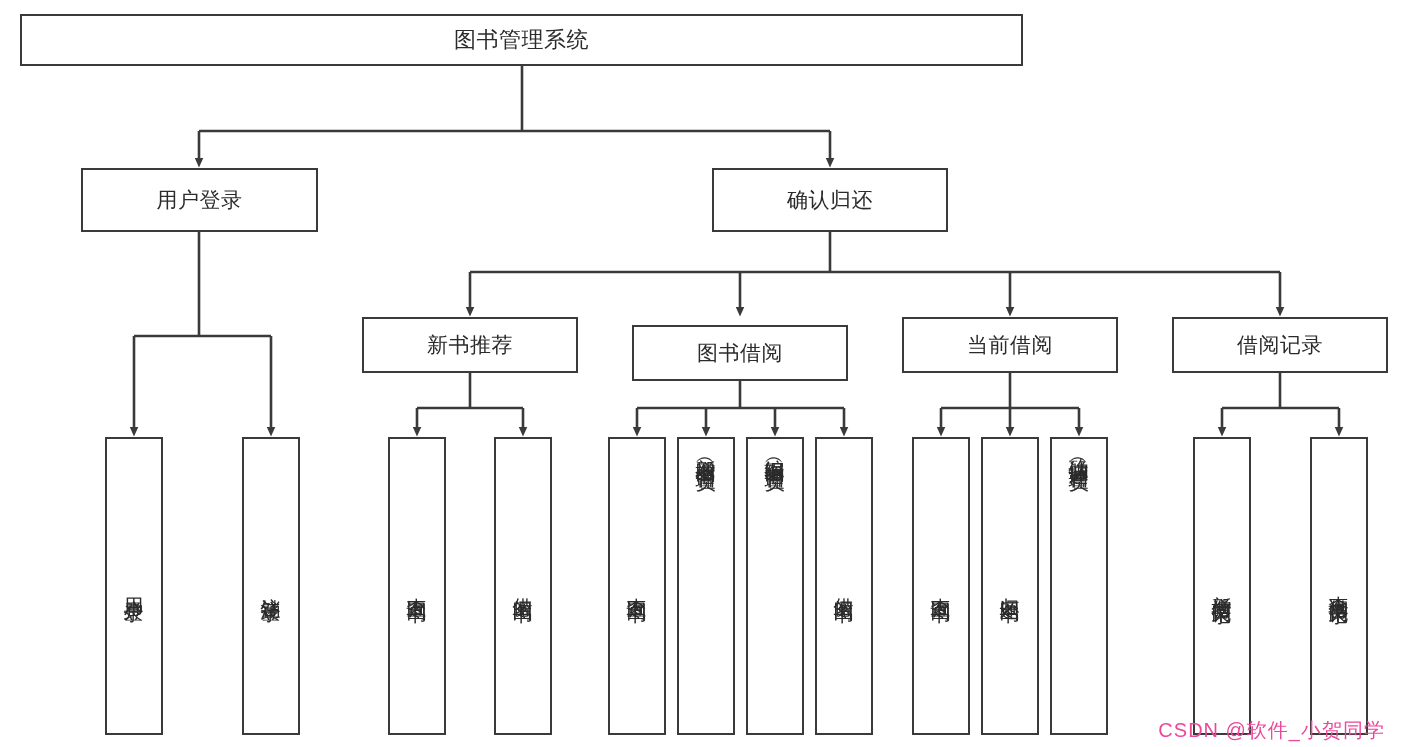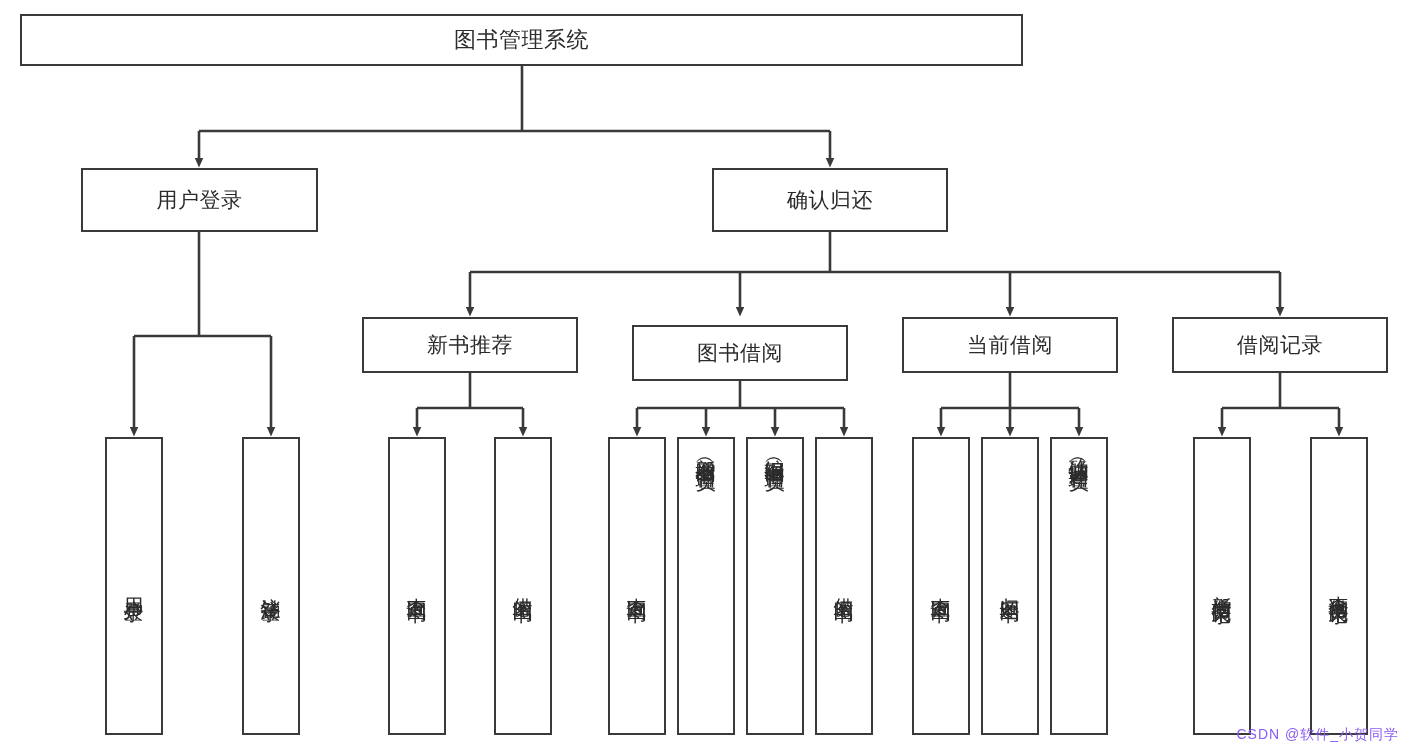--- a/index.html
+++ b/index.html
@@ -45,24 +45,24 @@
     text-orientation:upright;
     font-size:20px;
     line-height:1.0;
     letter-spacing:2px;
     white-space:nowrap;
   }
   .node.vert.toptext{align-items:flex-start;}
 
   .watermark{
     position:absolute;
-    right:6px;
+    right:20px;
     bottom:3px;
-    font-size:14px;
-    color:#8b5cf6;
+    font-size:20px;
+    color:#ec4899;
     letter-spacing:1px;
     white-space:nowrap;
     pointer-events:none;
   }
 </style>
 </head>
 <body>
 
 <div id="diagram-root">
 

